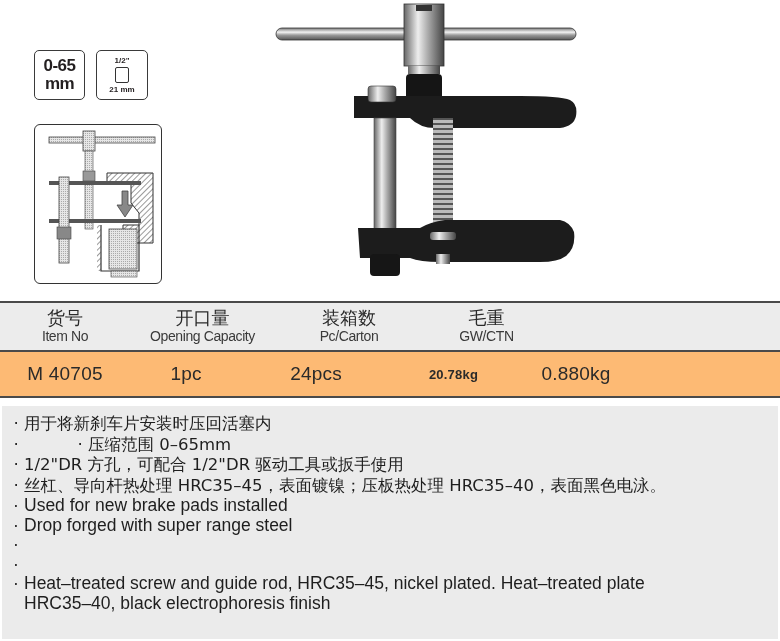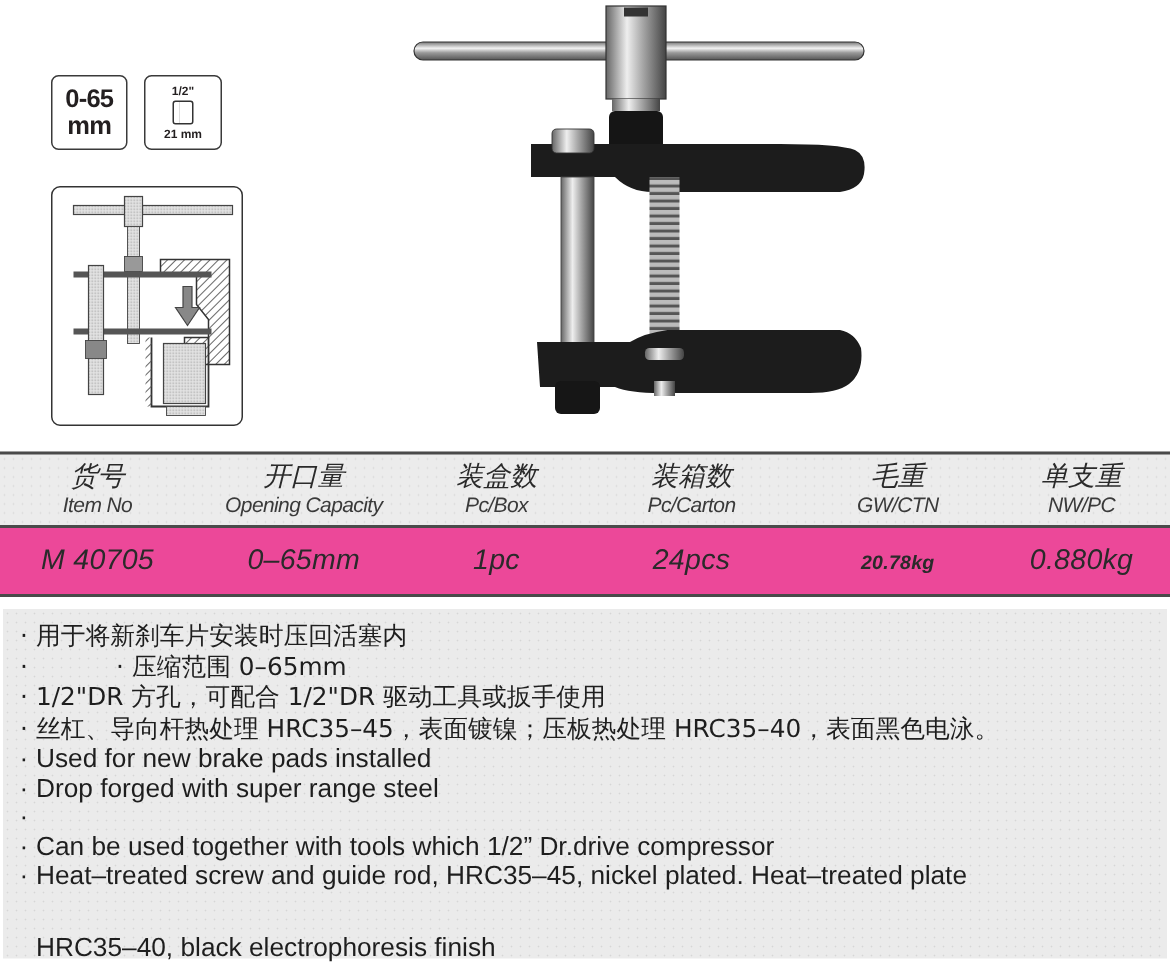--- a/index.html
+++ b/index.html
@@ -20,36 +20,36 @@
     
     .diagram { position: absolute; left: 34px; top: 124px; width: 128px; height: 160px; border: 1.5px solid #333; border-radius: 6px; background: #fff; overflow: hidden; }
 
     
     .photo { position: absolute; left: 270px; top: 0; width: 320px; height: 285px; }
 
     
     .spec-table { position: absolute; left: 0; top: 301px; width: 780px; }
     .spec-head { height: 51px; background: #ececec; border-top: 2px solid #4a4a4a; border-bottom: 2px solid #4a4a4a; display: flex;
       background-image: radial-gradient(#d8d8d8 0.6px, transparent 0.7px); background-size: 6px 6px; }
-    .spec-row { height: 46px; border-bottom: 2px solid #4a4a4a; display: flex; background: #ec4899; }
-    .cell { display: flex; flex-direction: column; align-items: center; justify-content: center; font-style: italic; }
+    .spec-row { height: 46px; border-bottom: 2px solid #4a4a4a; display: flex; background: #fdba74; }
+    .cell { display: flex; flex-direction: column; align-items: center; justify-content: center; }
     .c1 { width: 130px; } .c2 { width: 145px; } .c3 { width: 112px; } .c4 { width: 148px; } .c5 { width: 127px; text-align: right; } .c6 { width: 118px; }
     .h-zh { font-size: 18px; line-height: 20px; color: #2a2a2a; font-family: "DejaVu Sans", sans-serif; }
     .h-en { font-size: 14px; line-height: 17px; color: #3a3a3a; letter-spacing: -0.4px; }
     .v { font-size: 19px; color: #2a2a2a; letter-spacing: 0.2px; }
     .v.bold { font-weight: bold; font-size: 13px; }
 
     
     .features { position: absolute; left: 2px; top: 406px; width: 776px; height: 233px; background: #ebebeb;
       background-image: radial-gradient(#d6d6d6 0.6px, transparent 0.7px); background-size: 6px 6px; padding: 8px 0 0 6px; }
     .feat { font-size: 17.5px; line-height: 19.5px; color: #1e1e1e; white-space: nowrap; display: flex; }
     .feat.zh { font-family: "DejaVu Sans", sans-serif; font-size: 16.5px; line-height: 20.5px; }
     .feat .dot { display: inline-block; width: 16px; text-align: center; }
     .feat .gap { display: inline-block; width: 48px; }
-    .feat.cont { padding-left: 16px; margin-top: 28px; }
+    .feat.cont { padding-left: 16px; }
   </style>
 </head>
 <body>
 
 <div class="badge badge-range">
   <span class="big">0-65</span>
   <span class="big">mm</span>
 </div>
 <div class="badge badge-drive">
   <span class="small">1/2"</span>
@@ -140,44 +140,33 @@
 <div class="spec-table">
   <div class="spec-head">
     <div class="cell c1">
       <span class="h-zh">货号</span>
       <span class="h-en">Item No</span>
     </div>
     <div class="cell c2">
       <span class="h-zh">开口量</span>
       <span class="h-en">Opening Capacity</span>
     </div>
-    <div class="cell c3">
-      <span class="h-zh">装盒数</span>
-      <span class="h-en">Pc/Box</span>
-    </div>
     <div class="cell c4">
       <span class="h-zh">装箱数</span>
       <span class="h-en">Pc/Carton</span>
     </div>
     <div class="cell c5">
       <span class="h-zh">毛重</span>
       <span class="h-en">GW/CTN</span>
     </div>
-    <div class="cell c6">
-      <span class="h-zh">单支重</span>
-      <span class="h-en">NW/PC</span>
-    </div>
   </div>
   <div class="spec-row">
     <div class="cell c1">
         <span class="v">M 40705</span>
       </div>
-    <div class="cell c2">
-        <span class="v">0–65mm</span>
-      </div>
     <div class="cell c3">
         <span class="v">1pc</span>
       </div>
     <div class="cell c4">
         <span class="v">24pcs</span>
       </div>
     <div class="cell c5">
         <span class="v bold">20.78kg</span>
       </div>
     <div class="cell c6">
@@ -211,21 +200,20 @@
   </div>
   <div class="feat">
     <span class="dot">·</span>
     <span>Drop forged with super range steel</span>
   </div>
   <div class="feat">
     <span class="dot">·</span>
   </div>
   <div class="feat">
     <span class="dot">·</span>
-    <span>Can be used together with tools which 1/2” Dr.drive compressor</span>
   </div>
   <div class="feat">
     <span class="dot">·</span>
     <span>Heat–treated screw and guide rod, HRC35–45, nickel plated. Heat–treated plate</span>
   </div>
   <div class="feat cont">
     <span>HRC35–40, black electrophoresis finish</span>
   </div>
 </div>
 

